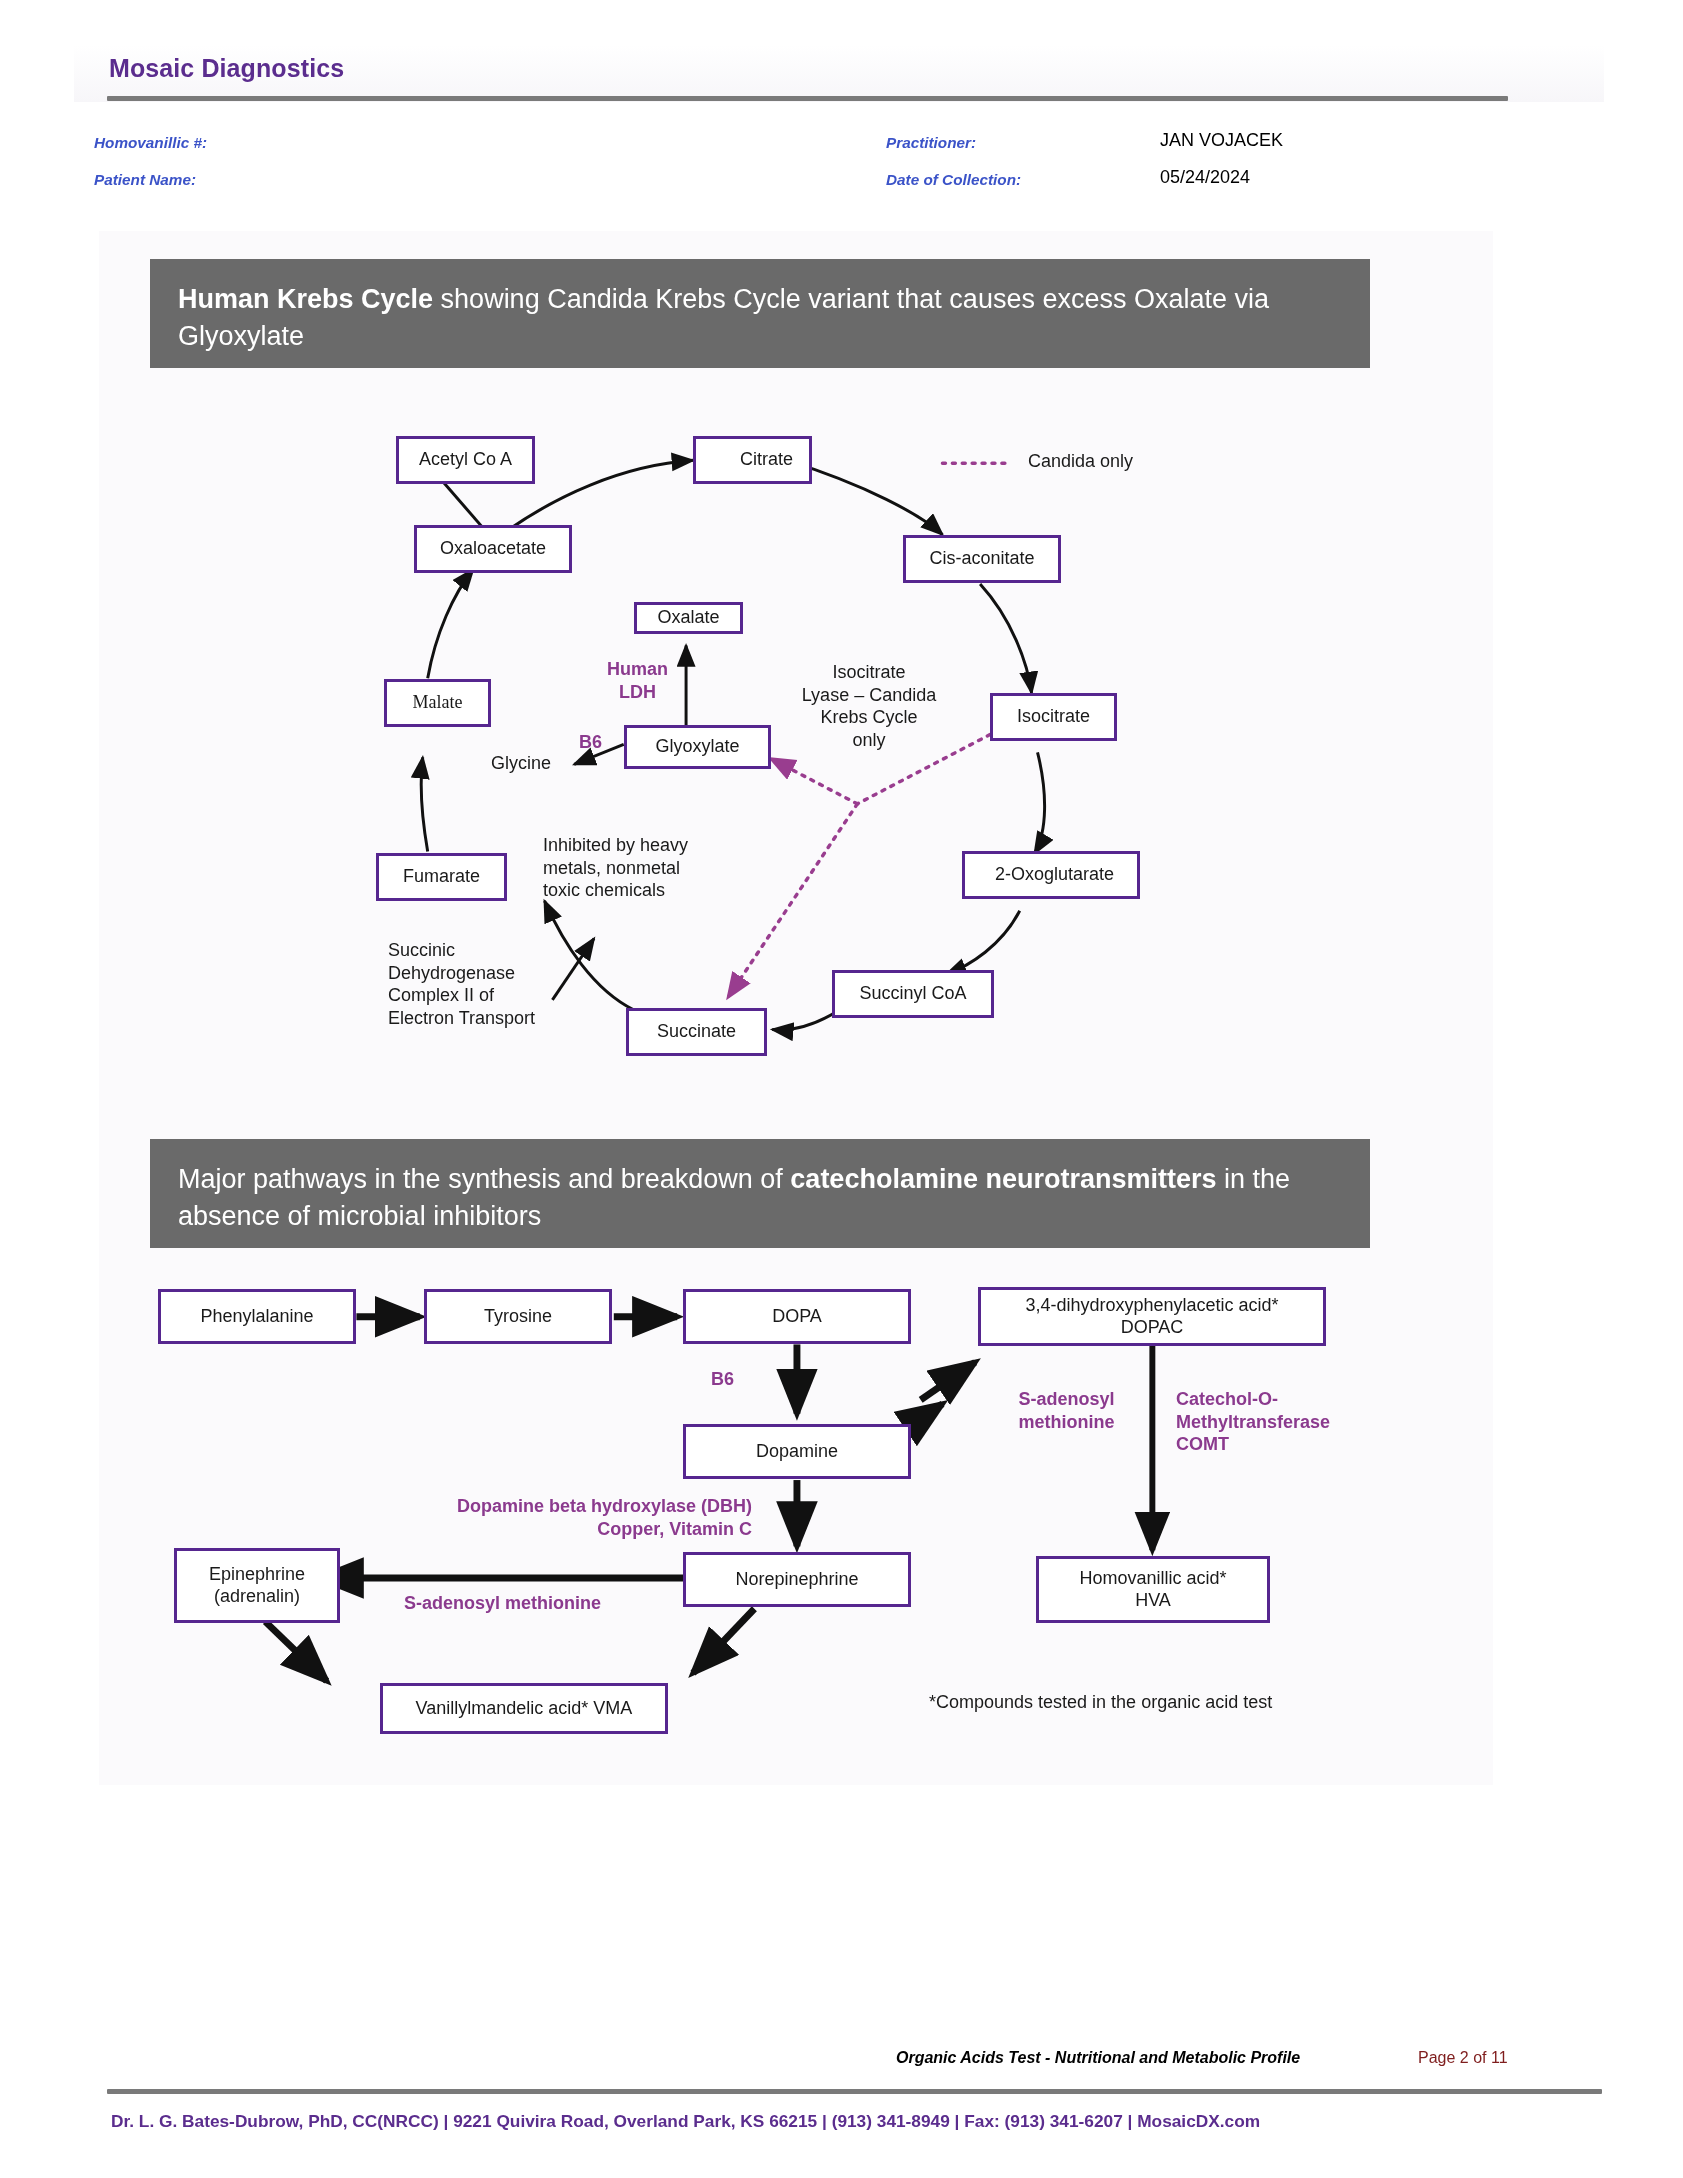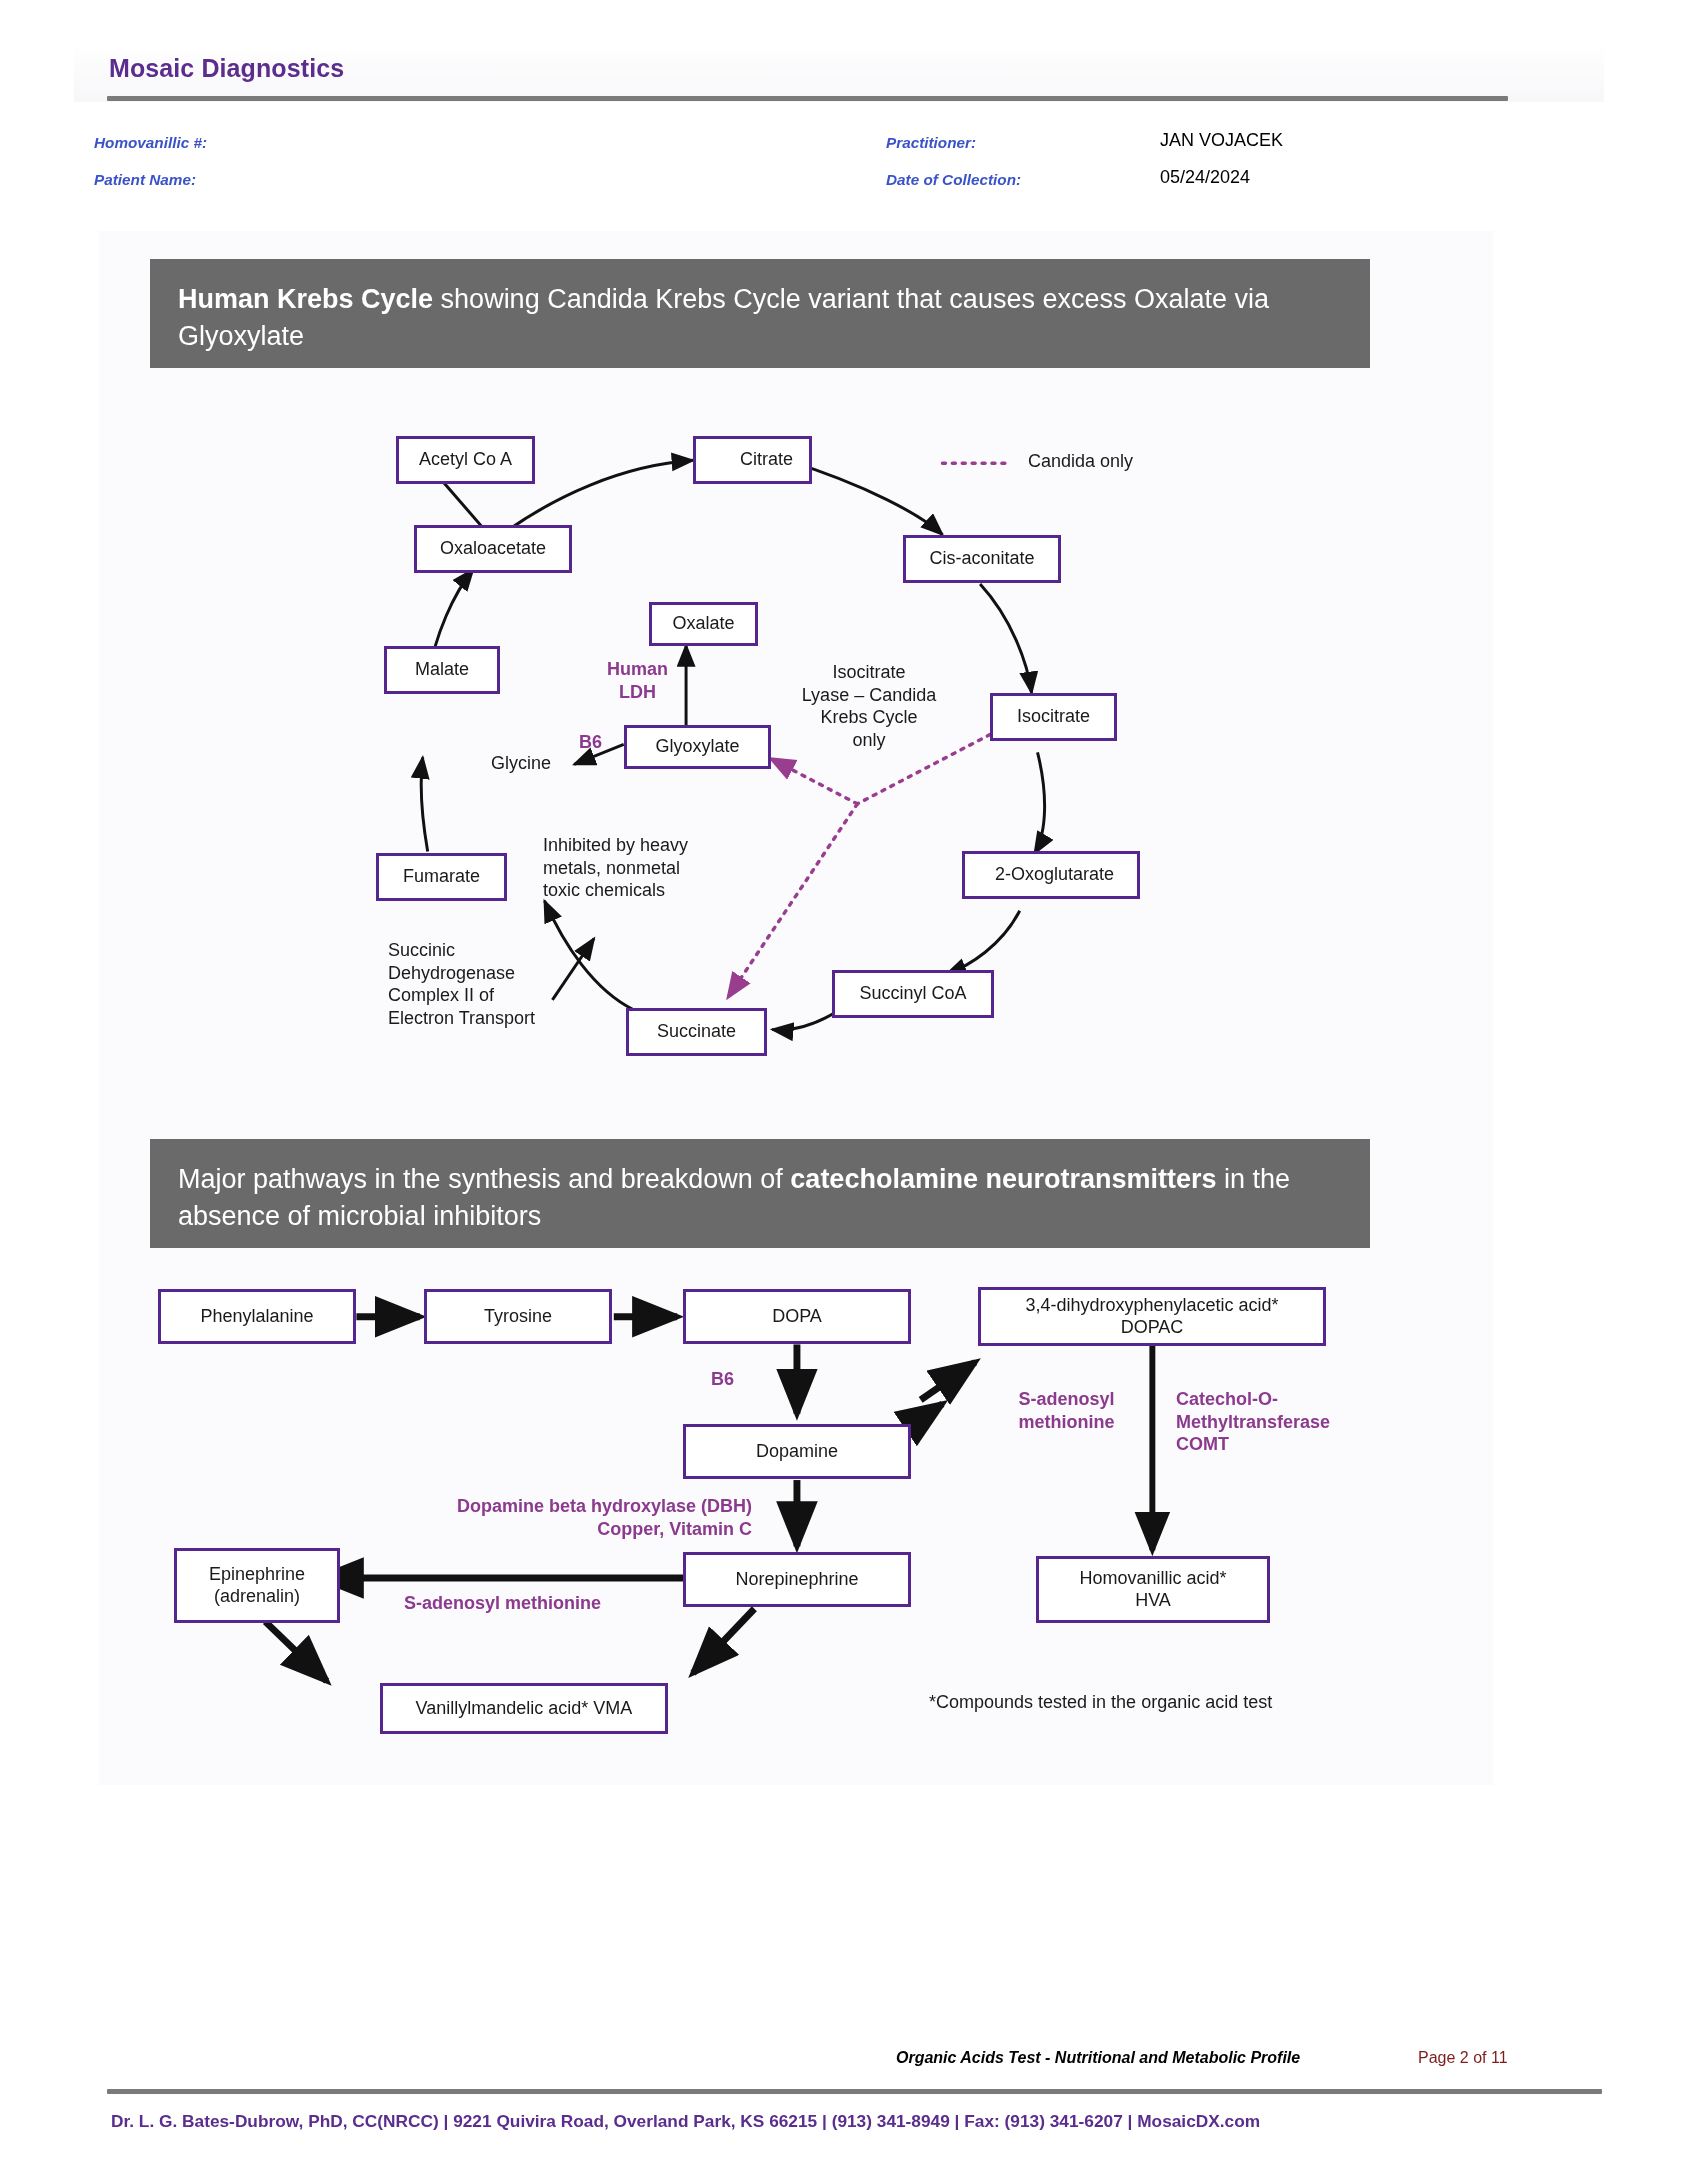--- a/index.html
+++ b/index.html
@@ -265,23 +265,23 @@
 </svg>
 
 <div class="node" style="left:396px;  top:436px;  width:139px; height:48px;">Acetyl Co A</div>
 <div class="node" style="left:693px;  top:436px;  width:119px; height:48px;padding-left:28px;">Citrate</div>
 <div class="node" style="left:903px;  top:535px;  width:158px; height:48px;">Cis-aconitate</div>
 <div class="node" style="left:990px; top:693px;  width:127px; height:48px;">Isocitrate</div>
 <div class="node" style="left:962px;  top:851px;  width:178px; height:48px;padding-left:7px;">2-Oxoglutarate</div>
 <div class="node" style="left:832px;  top:970px;  width:162px; height:48px;">Succinyl CoA</div>
 <div class="node" style="left:626px;  top:1008px; width:141px; height:48px;">Succinate</div>
 <div class="node" style="left:376px;  top:853px;  width:131px; height:48px;">Fumarate</div>
-<div class="node" style="left:384px;  top:646px;  width:116px; height:48px;">Malate</div>
+<div class="node" style="left:384px;  top:679px;  width:107px; height:48px;font-family:Liberation Serif, serif;">Malate</div>
 <div class="node" style="left:414px;  top:525px;  width:158px; height:48px;">Oxaloacetate</div>
-<div class="node" style="left:634px;  top:602px;  width:109px; height:44px;margin-left:15px;">Oxalate</div>
+<div class="node" style="left:634px;  top:602px;  width:109px; height:32px;">Oxalate</div>
 <div class="node" style="left:624px;  top:725px;  width:147px; height:44px;">Glyoxylate</div>
 
 <div class="lbl purple center" style="left:590px; top:658px; width:95px;">Human
 LDH</div>
 <div class="lbl purple" style="left:579px; top:731px;">B6</div>
 <div class="lbl" style="left:491px; top:752px;">Glycine</div>
 <div class="lbl center" style="left:784px; top:661px; width:170px;">Isocitrate
 Lyase – Candida
 Krebs Cycle
 only</div>

